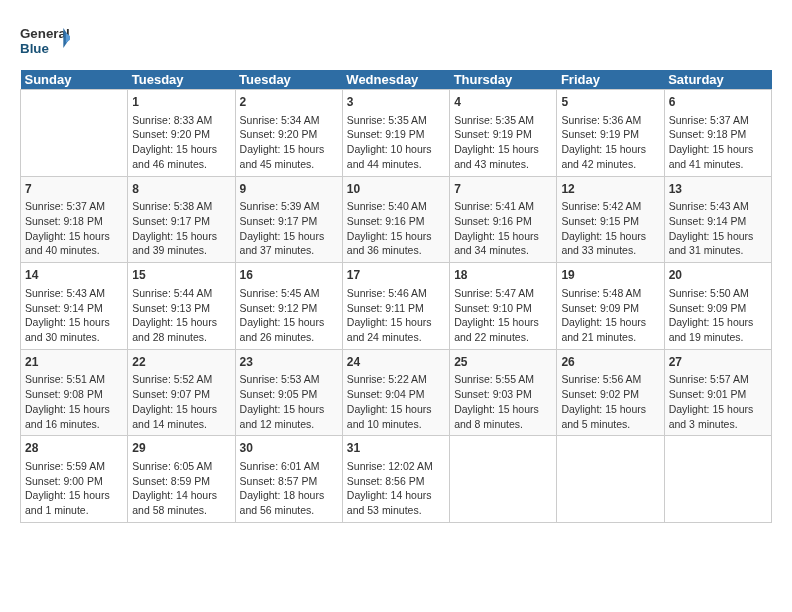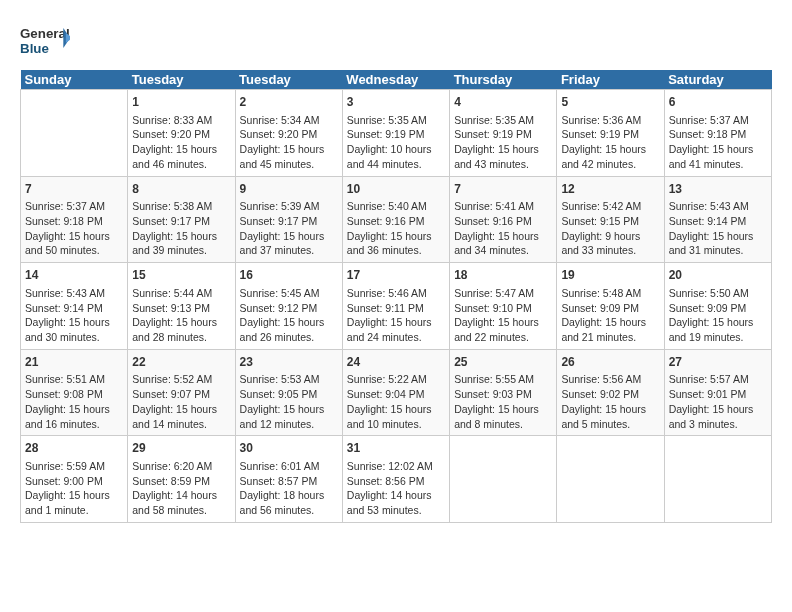--- a/index.html
+++ b/index.html
@@ -151,21 +151,21 @@
           <div>Sunrise: 5:37 AM</div>
           <div>Sunset: 9:18 PM</div>
           <div>Daylight: 15 hours and 41 minutes.</div>
         </td>
       </tr>
       <tr>
         <td>
           <span class="day-number">7</span>
           <div>Sunrise: 5:37 AM</div>
           <div>Sunset: 9:18 PM</div>
-          <div>Daylight: 15 hours and 50 minutes.</div>
+          <div>Daylight: 15 hours and 40 minutes.</div>
         </td>
         <td>
           <span class="day-number">8</span>
           <div>Sunrise: 5:38 AM</div>
           <div>Sunset: 9:17 PM</div>
           <div>Daylight: 15 hours and 39 minutes.</div>
         </td>
         <td>
           <span class="day-number">9</span>
           <div>Sunrise: 5:39 AM</div>
@@ -181,21 +181,21 @@
         <td>
           <span class="day-number">7</span>
           <div>Sunrise: 5:41 AM</div>
           <div>Sunset: 9:16 PM</div>
           <div>Daylight: 15 hours and 34 minutes.</div>
         </td>
         <td>
           <span class="day-number">12</span>
           <div>Sunrise: 5:42 AM</div>
           <div>Sunset: 9:15 PM</div>
-          <div>Daylight: 9 hours and 33 minutes.</div>
+          <div>Daylight: 15 hours and 33 minutes.</div>
         </td>
         <td>
           <span class="day-number">13</span>
           <div>Sunrise: 5:43 AM</div>
           <div>Sunset: 9:14 PM</div>
           <div>Daylight: 15 hours and 31 minutes.</div>
         </td>
       </tr>
       <tr>
         <td>
@@ -287,21 +287,21 @@
       </tr>
       <tr>
         <td>
           <span class="day-number">28</span>
           <div>Sunrise: 5:59 AM</div>
           <div>Sunset: 9:00 PM</div>
           <div>Daylight: 15 hours and 1 minute.</div>
         </td>
         <td>
           <span class="day-number">29</span>
-          <div>Sunrise: 6:20 AM</div>
+          <div>Sunrise: 6:05 AM</div>
           <div>Sunset: 8:59 PM</div>
           <div>Daylight: 14 hours and 58 minutes.</div>
         </td>
         <td>
           <span class="day-number">30</span>
           <div>Sunrise: 6:01 AM</div>
           <div>Sunset: 8:57 PM</div>
           <div>Daylight: 18 hours and 56 minutes.</div>
         </td>
         <td>

